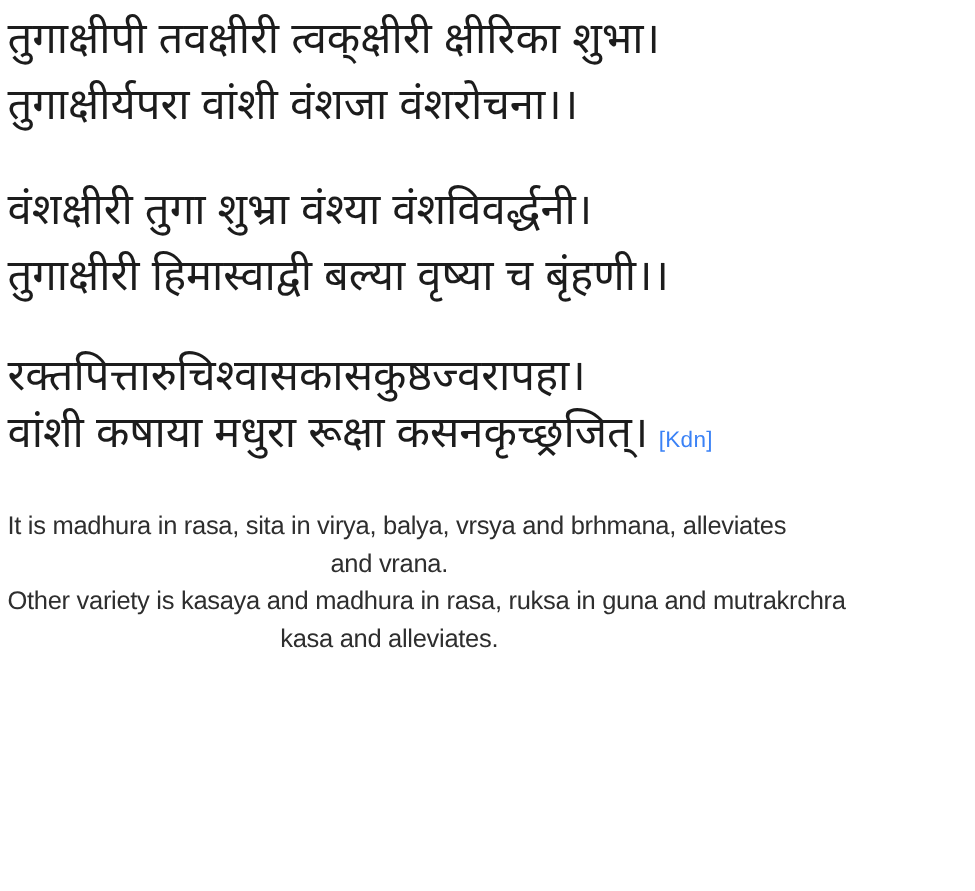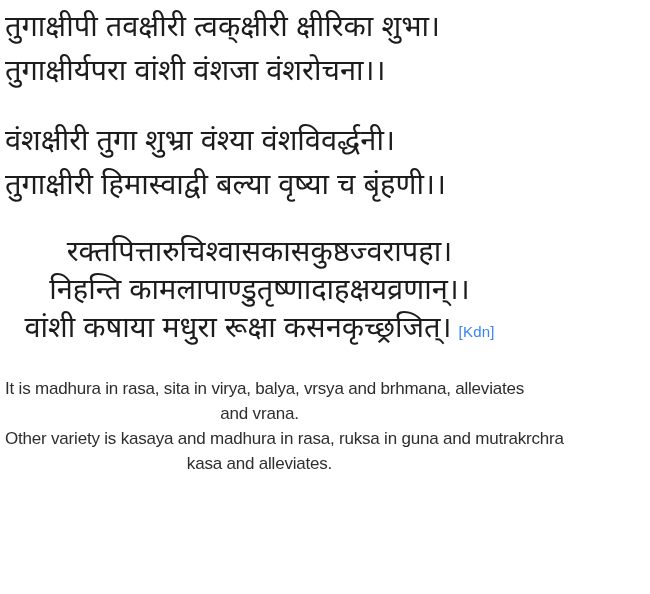--- a/index.html
+++ b/index.html
@@ -25,21 +25,20 @@
   .dev-line {
     font-family: sans-serif;
     font-size: 29px;
     line-height: 44px;
     color: #1c1c1c;
     white-space: nowrap;
     font-weight: 400;
   }
   .verse-3 .dev-line {
     line-height: 38px;
-    text-align: center;
   }
   .verse-3 {
     margin-bottom: 18px;
   }
   .citation {
     font-family: "Liberation Sans", sans-serif;
     font-size: 15px;
     color: #3b82f6;
     margin-left: 7px;
     letter-spacing: 0.2px;
@@ -70,21 +69,20 @@
     <div class="dev-line">तुगाक्षीर्यपरा वांशी वंशजा वंशरोचना।।</div>
   </div>
 
   <div class="verse">
     <div class="dev-line">वंशक्षीरी तुगा शुभ्रा वंश्या वंशविवर्द्धनी।</div>
     <div class="dev-line">तुगाक्षीरी हिमास्वाद्वी बल्या वृष्या च बृंहणी।।</div>
   </div>
 
   <div class="verse verse-3">
     <div class="dev-line">रक्तपित्तारुचिश्वासकासकुष्ठज्वरापहा।</div>
-    <div class="dev-line">निहन्ति कामलापाण्डुतृष्णादाहक्षयव्रणान्।।</div>
     <div class="dev-line">
       <span>वांशी कषाया मधुरा रूक्षा कसनकृच्छ्रजित्।</span><span class="citation">[Kdn]</span>
     </div>
   </div>
 
 
   <div class="para para-2">
     <div class="eng-line">It is madhura in rasa, sita in virya, balya, vrsya and brhmana, alleviates</div>
     <div class="eng-line">and vrana.</div>
     <div class="eng-line">Other variety is kasaya and madhura in rasa, ruksa in guna and mutrakrchra</div>

